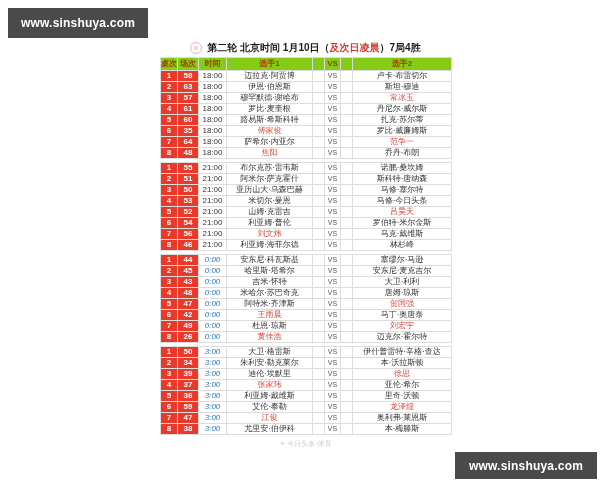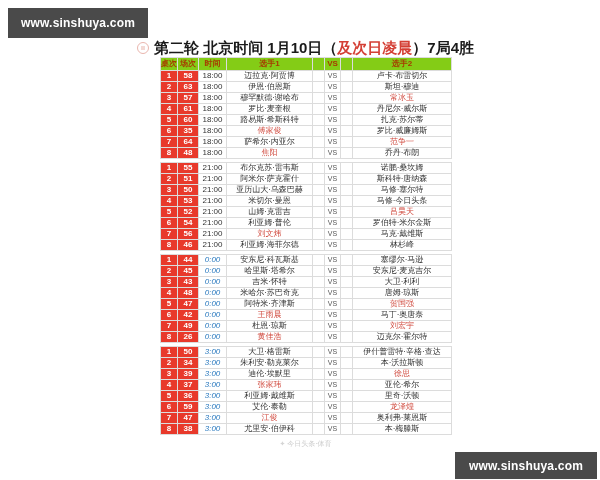--- a/index.html
+++ b/index.html
@@ -6,21 +6,21 @@
   .page{position:relative;width:600px;height:480px;background:#ffffff;overflow:hidden;
         font-family:"Liberation Sans","DejaVu Sans",sans-serif;}
   .wm{position:absolute;background:#4a4a4a;color:#ffffff;font-weight:bold;
       display:flex;align-items:center;justify-content:center;font-size:12px;letter-spacing:.2px;}
   .wm-tl{left:8px;top:8px;width:140px;height:30px;}
   .wm-br{left:455px;top:452px;width:142px;height:27px;}
   .sched{position:absolute;left:160px;top:40px;width:291px;}
   .title-row{display:flex;align-items:center;justify-content:center;gap:5px;height:16px;margin-bottom:1px;}
   .logo{width:12px;height:12px;border-radius:50%;border:1px solid #eab6ae;box-sizing:border-box;
         background:radial-gradient(circle,#f3d9d4 35%,transparent 36%);flex:0 0 auto;}
-  .title{font-size:15px;font-weight:bold;color:#1a1a1a;white-space:nowrap;}
+  .title{font-size:10px;font-weight:bold;color:#1a1a1a;white-space:nowrap;}
   .title .hl{color:#d43f35;}
   table{border-collapse:collapse;width:291px;table-layout:fixed;}
   td,th{border:1px solid #dcdcdc;padding:0;text-align:center;font-size:8px;height:10px;
         line-height:10px;overflow:hidden;white-space:nowrap;color:#333;}
   th{background:#84cc16;color:#a63c00;font-weight:bold;height:12px;line-height:12px;}
   .c-red{background:#e8392b;color:#ffffff;font-weight:bold;}
   .t-blue{color:#2878be;font-style:italic;}
   .n-red{color:#d0483c;}
   .vs{color:#555;font-size:7px;}
   tr.spacer td{border:none;height:3px;background:#ffffff;}

